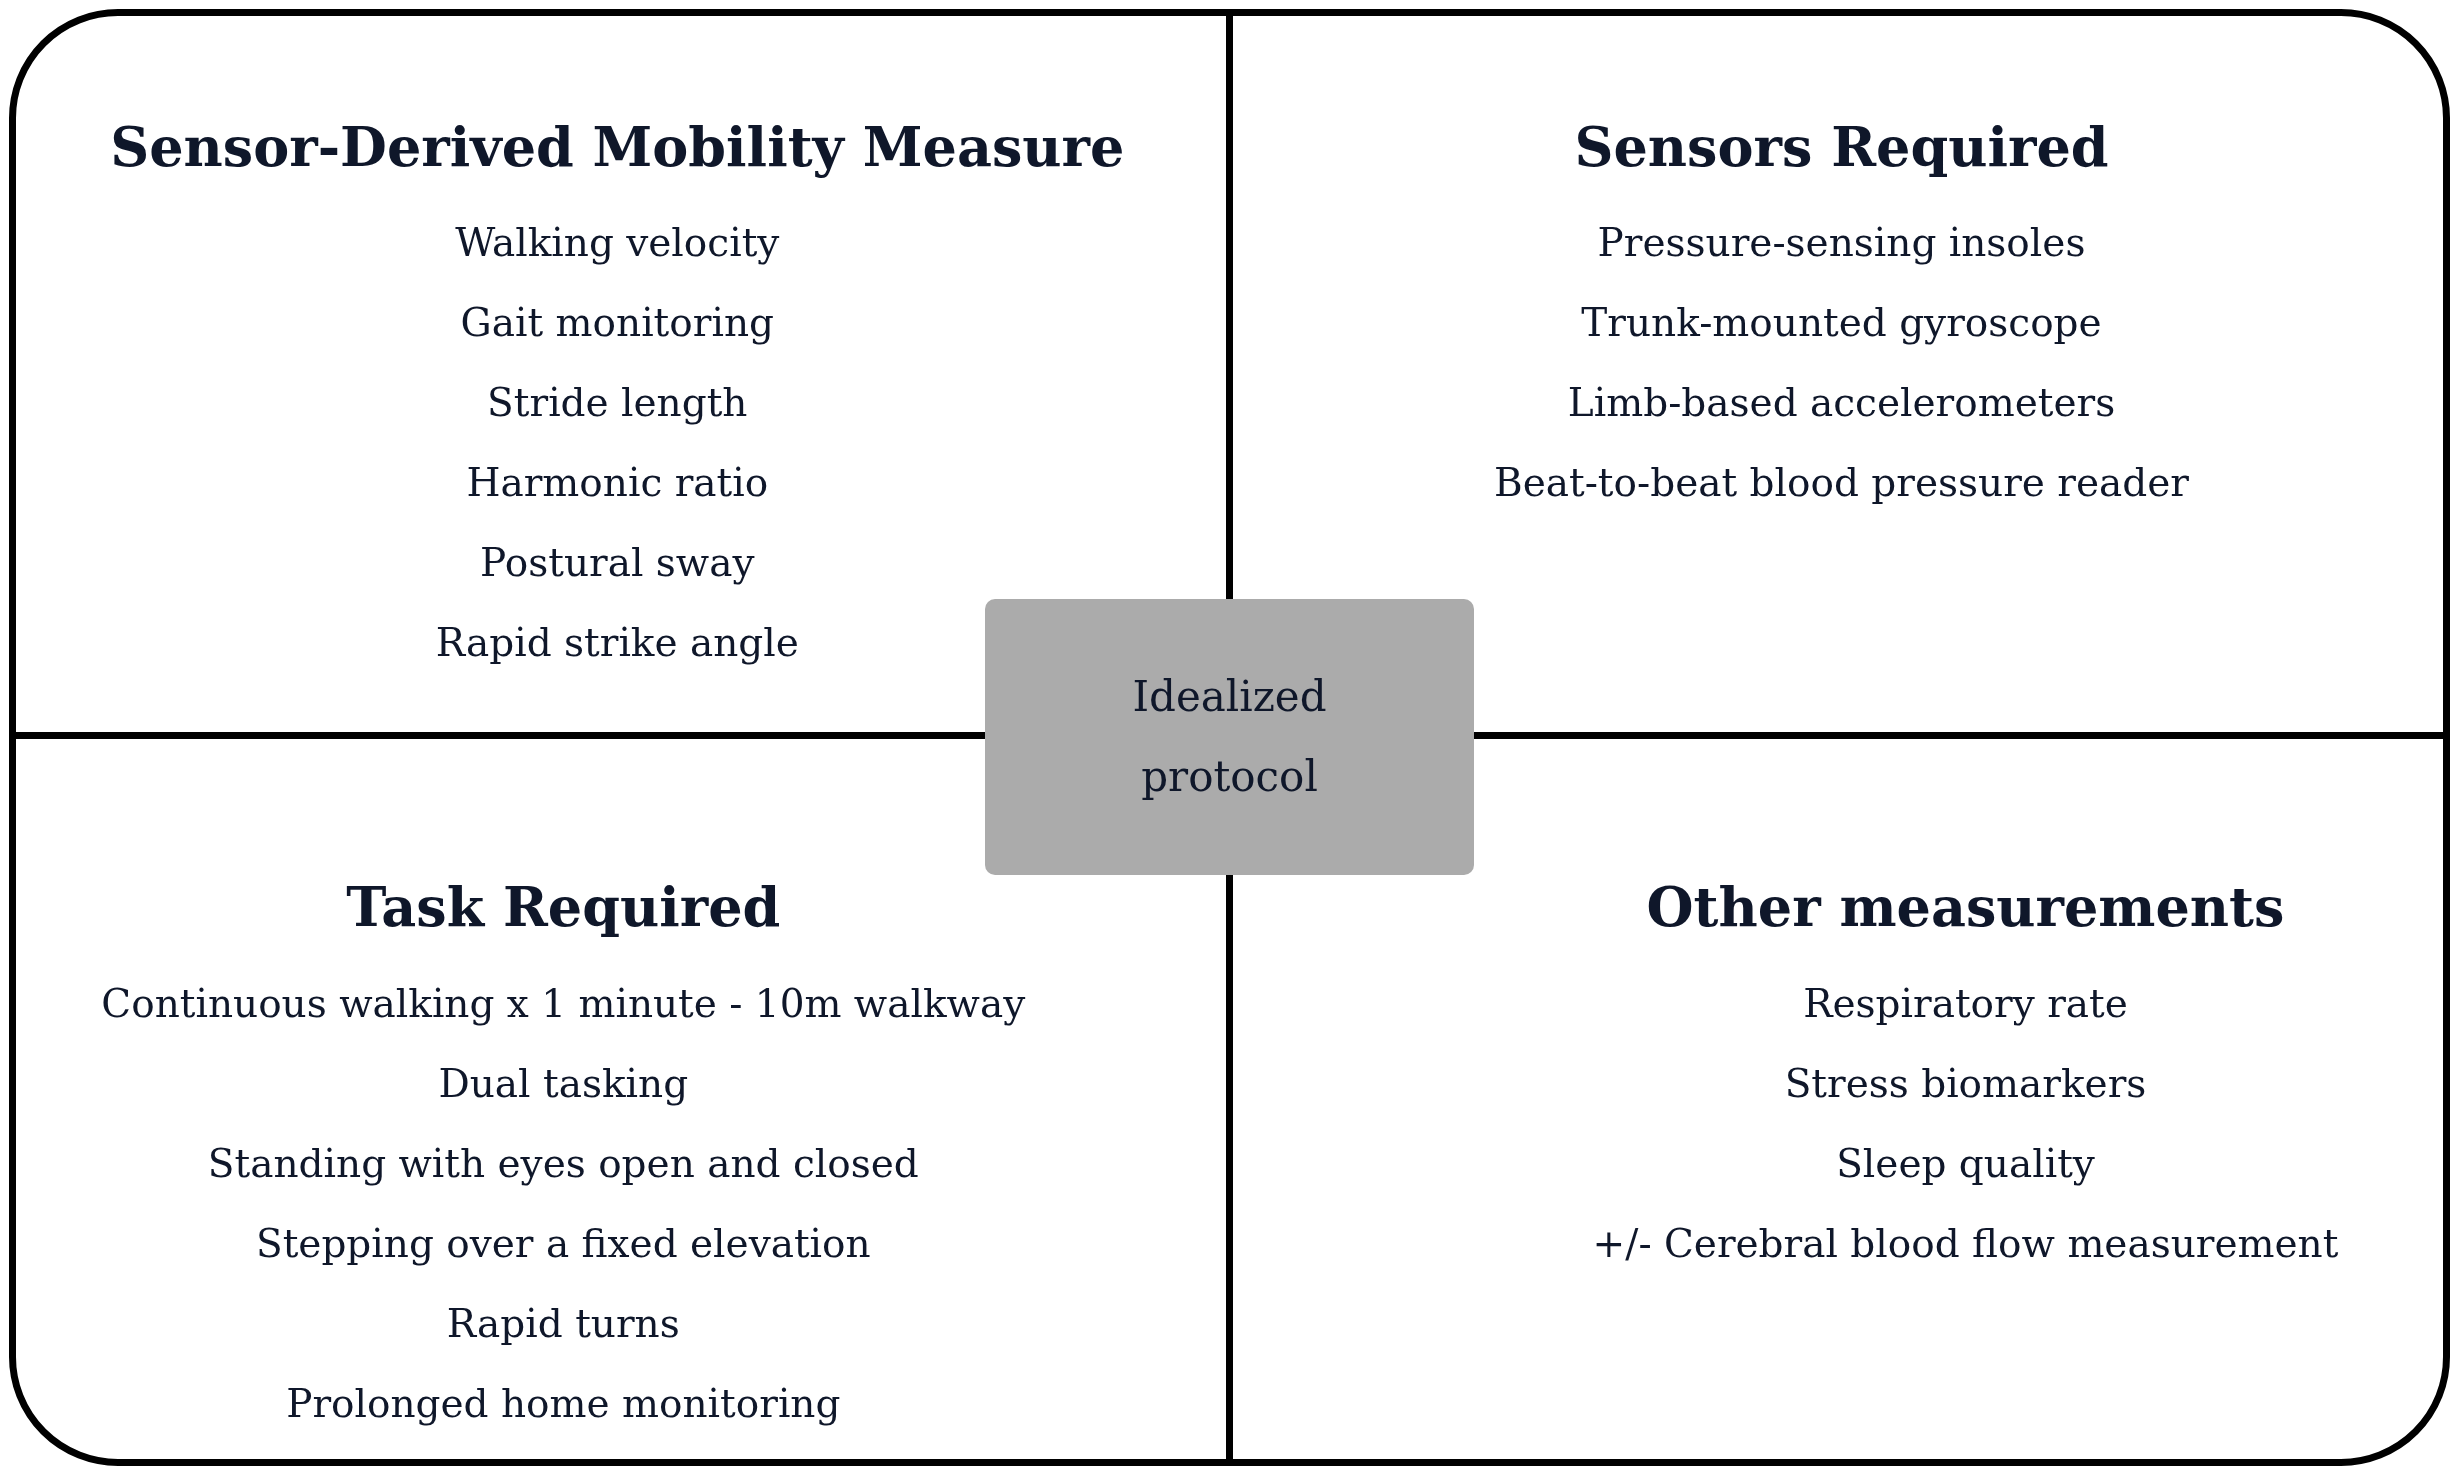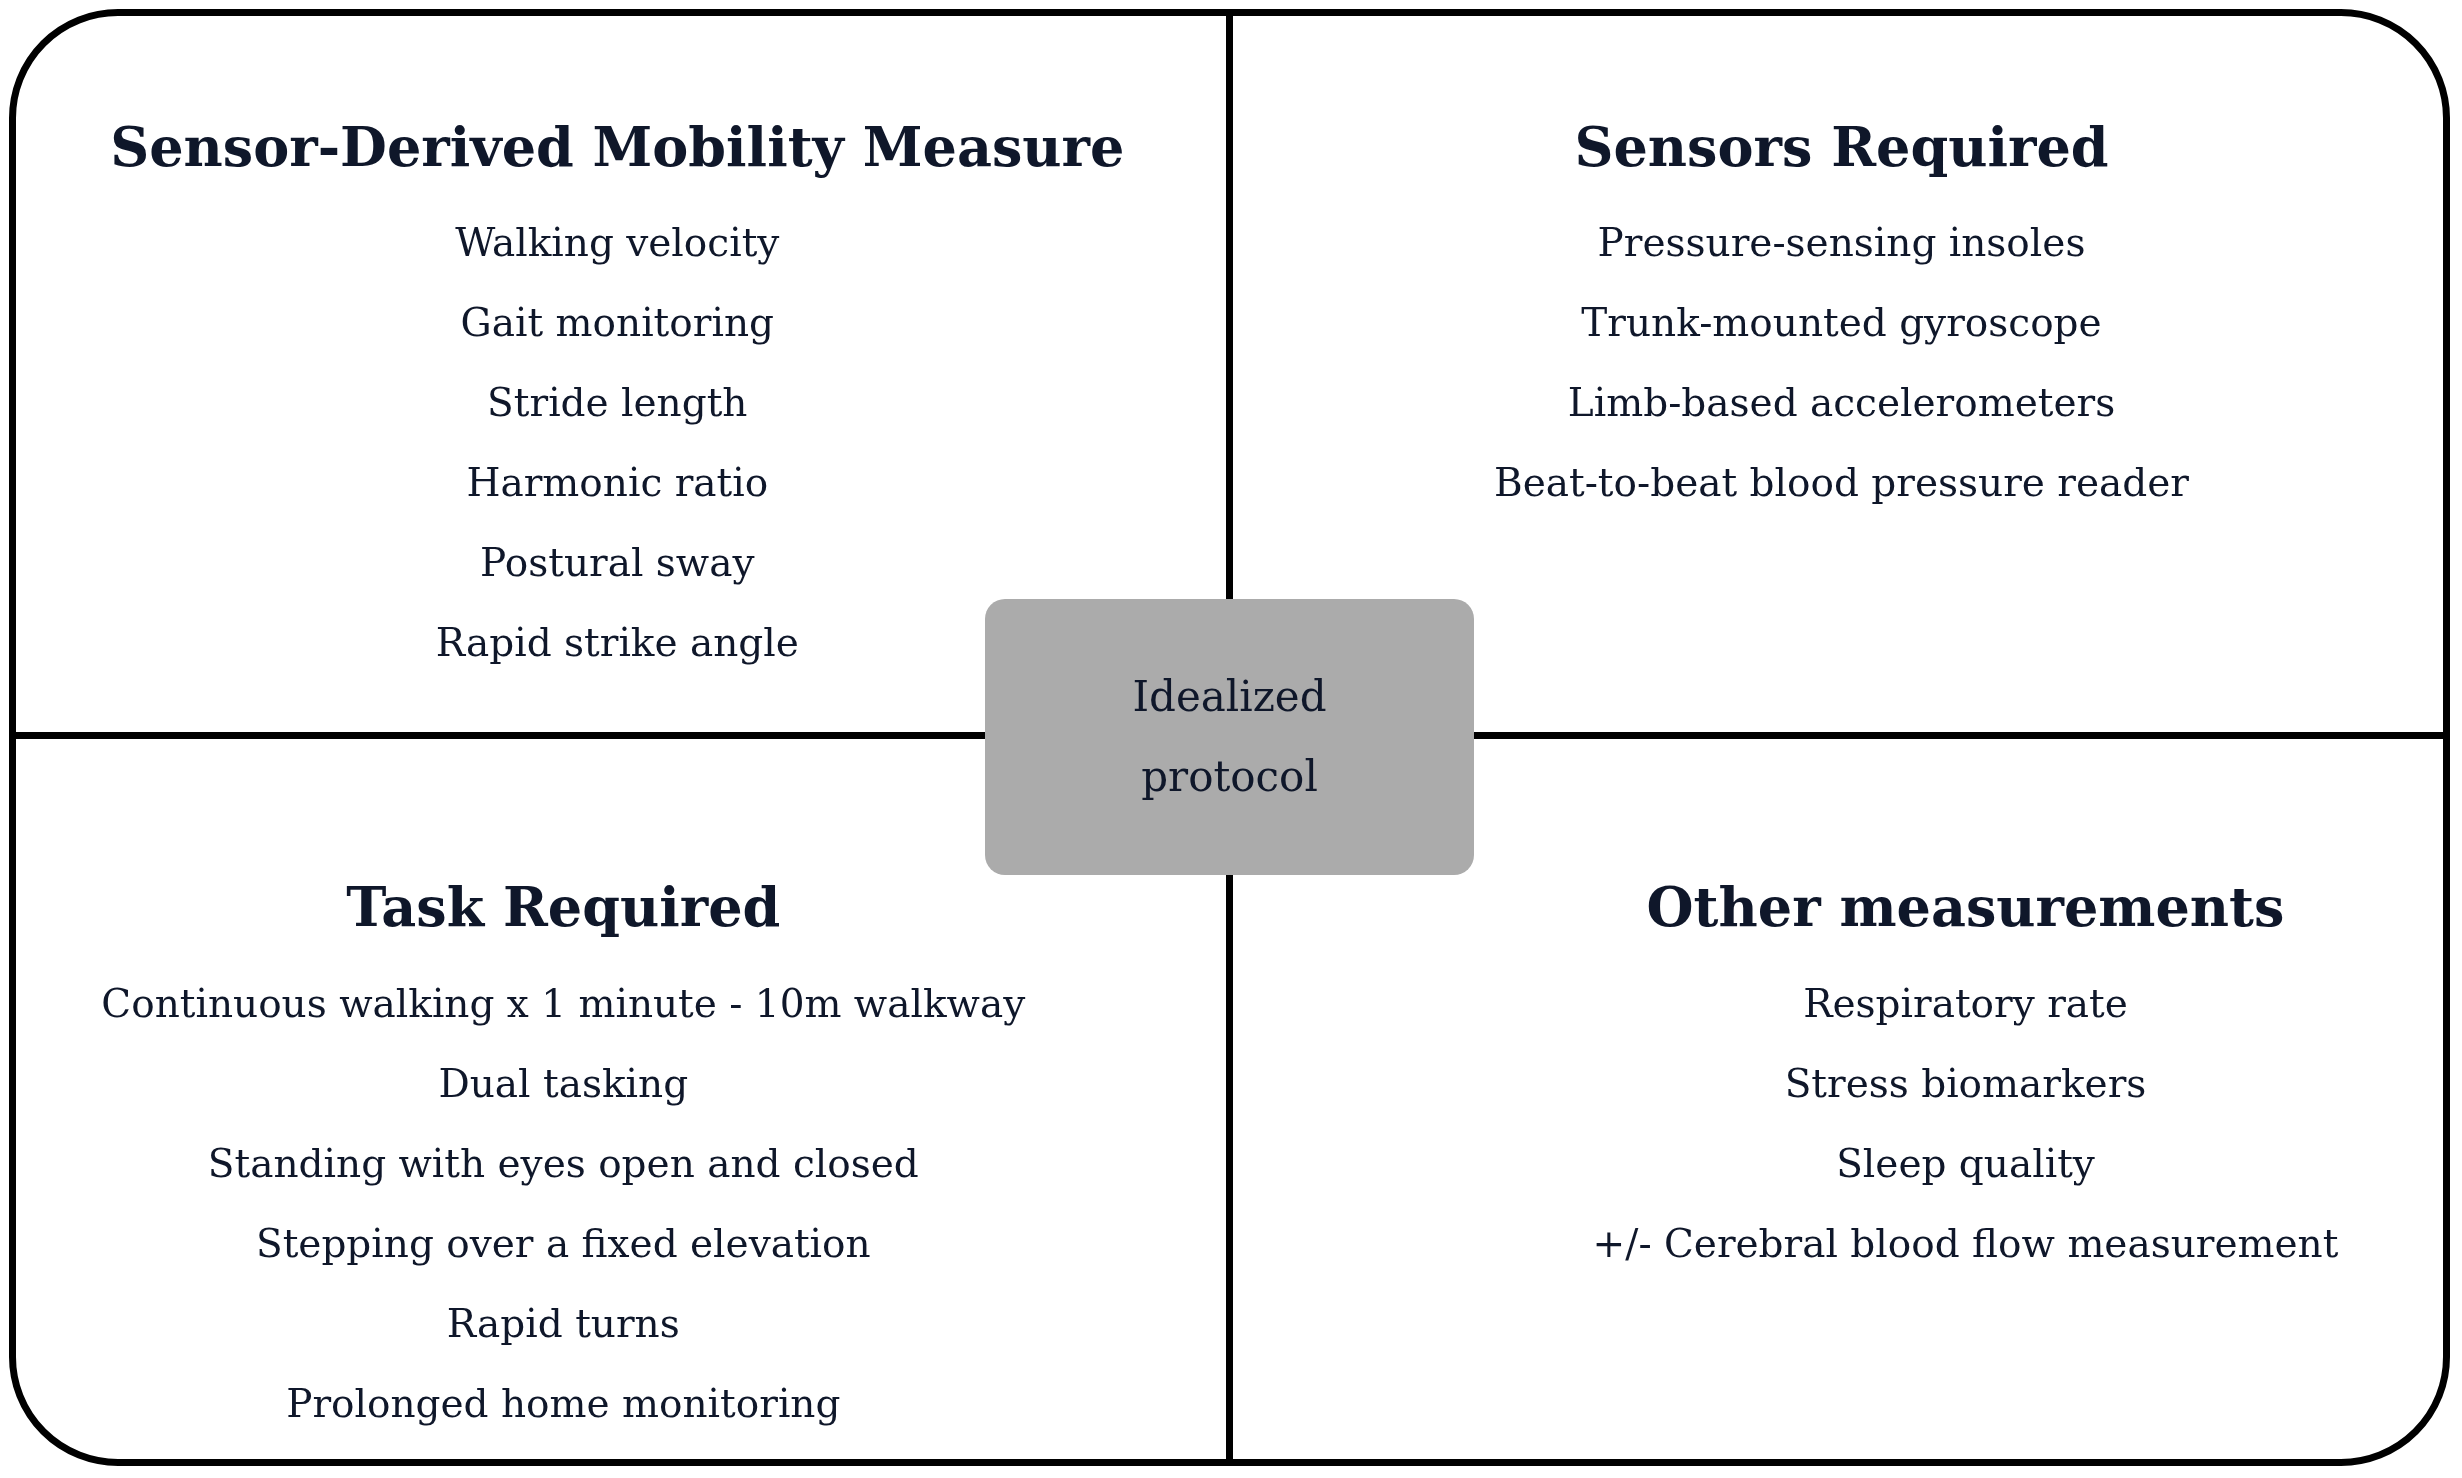--- a/index.html
+++ b/index.html
@@ -74,21 +74,21 @@
     font-size: 39px;
     line-height: 80px;
     white-space: nowrap;
   }
   .center-box {
     position: absolute;
     left: 985px;
     top: 599px;
     width: 489px;
     height: 276px;
-    border-radius: 20px;
+    border-radius: 10px;
     background: #ABABAB;
     display: flex;
     flex-direction: column;
     align-items: center;
     justify-content: center;
     z-index: 5;
   }
   .center-line {
     font-size: 42px;
     line-height: 80px;

